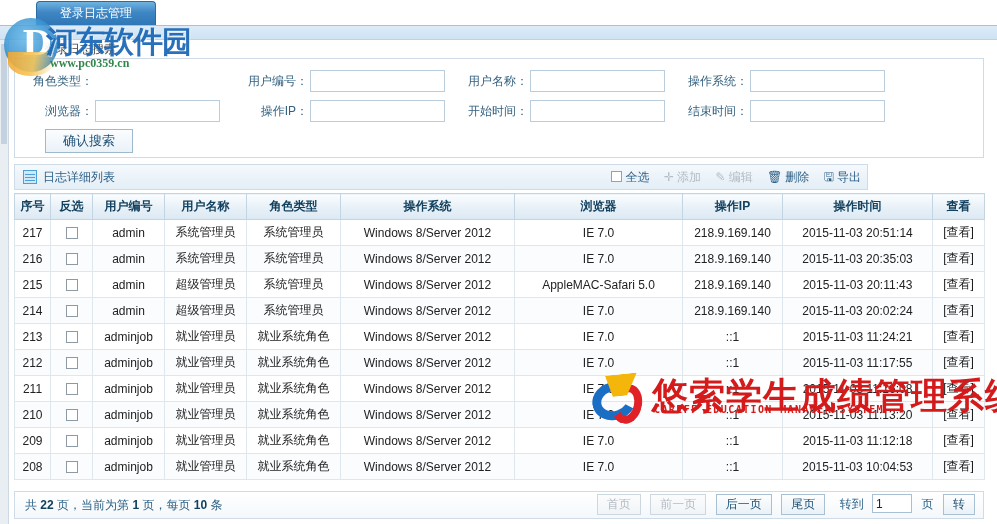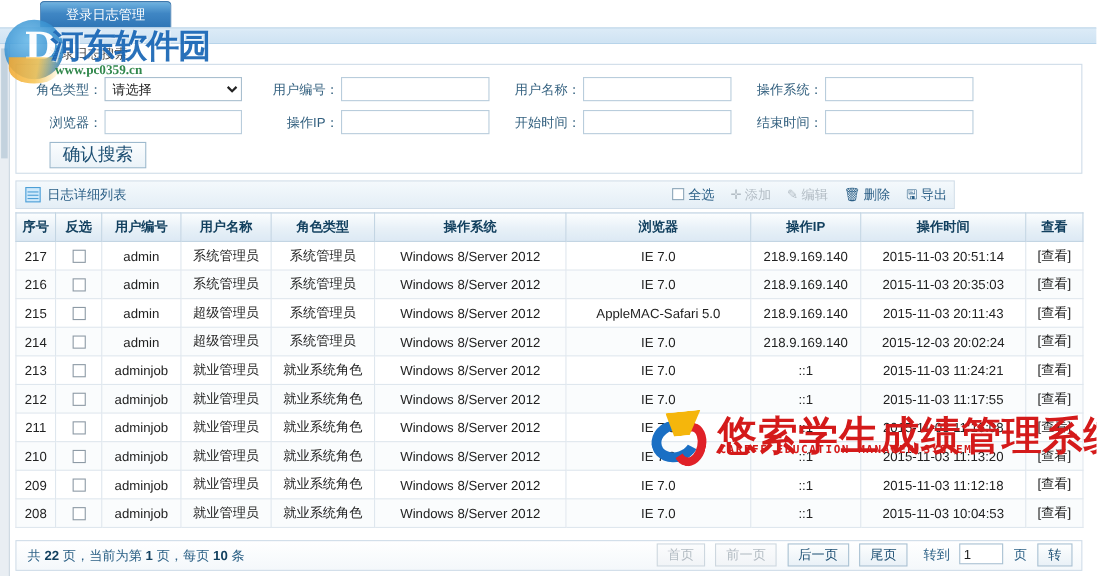--- a/index.html
+++ b/index.html
@@ -89,21 +89,21 @@
     position: absolute; height: 22px; top: 1px;
     border: 1px solid #a9bfcf; background: #ffffff;
     font-size: 12px; color: #222; padding: 0 2px;
     font-family: "Liberation Sans", sans-serif;
   }
   .btn-search {
     position: absolute; left: 30px; top: 70px;
     width: 88px; height: 24px;
     background: linear-gradient(to bottom,#fbfdfe 0%,#eaf2f8 100%);
     border: 1px solid #9db9cd;
-    font-size: 16px; color: #1d4f73;
+    font-size: 13px; color: #1d4f73;
     text-align: center; line-height: 22px;
     cursor: pointer;
     font-family: "Liberation Sans", sans-serif;
   }
 
   
   .list-toolbar {
     position: absolute; left: 14px; top: 164px;
     width: 854px; height: 26px;
     background: linear-gradient(to bottom,#f4f9fc 0%,#e4eef6 100%);
@@ -286,23 +286,20 @@
   <div class="left-rail">
     <div class="rail-thumb"></div>
   </div>
 
   <div class="panel-title">登录日志搜索</div>
   <div class="search-panel">
 
     <div class="srow r1">
       <div class="fld" style="left:0;width:215px">
         <div class="flabel" style="left:0;width:78px">角色类型：</div>
-        <select class="fselect" style="left:80px;width:125px">
-          <option>请选择</option>
-        </select>
       </div>
 
       <div class="fld" style="left:215px;width:220px">
         <div class="flabel" style="left:0;width:78px">用户编号：</div>
         <input class="finput" style="left: 80px; width: 135px;" value="">
       </div>
 
       <div class="fld" style="left:435px;width:220px">
         <div class="flabel" style="left:0;width:78px">用户名称：</div>
         <input class="finput" style="left: 80px; width: 135px;" value="">
@@ -417,21 +414,21 @@
         </tr>
         <tr class="alt">
           <td>214</td>
           <td><span class="cell-chk"></span></td>
           <td>admin</td>
           <td>超级管理员</td>
           <td>系统管理员</td>
           <td>Windows 8/Server 2012</td>
           <td>IE 7.0</td>
           <td>218.9.169.140</td>
-          <td>2015-12-03 20:02:24</td>
+          <td>2015-11-03 20:02:24</td>
           <td><span class="view-link">[查看]</span></td>
         </tr>
         <tr>
           <td>213</td>
           <td><span class="cell-chk"></span></td>
           <td>adminjob</td>
           <td>就业管理员</td>
           <td>就业系统角色</td>
           <td>Windows 8/Server 2012</td>
           <td>IE 7.0</td>

